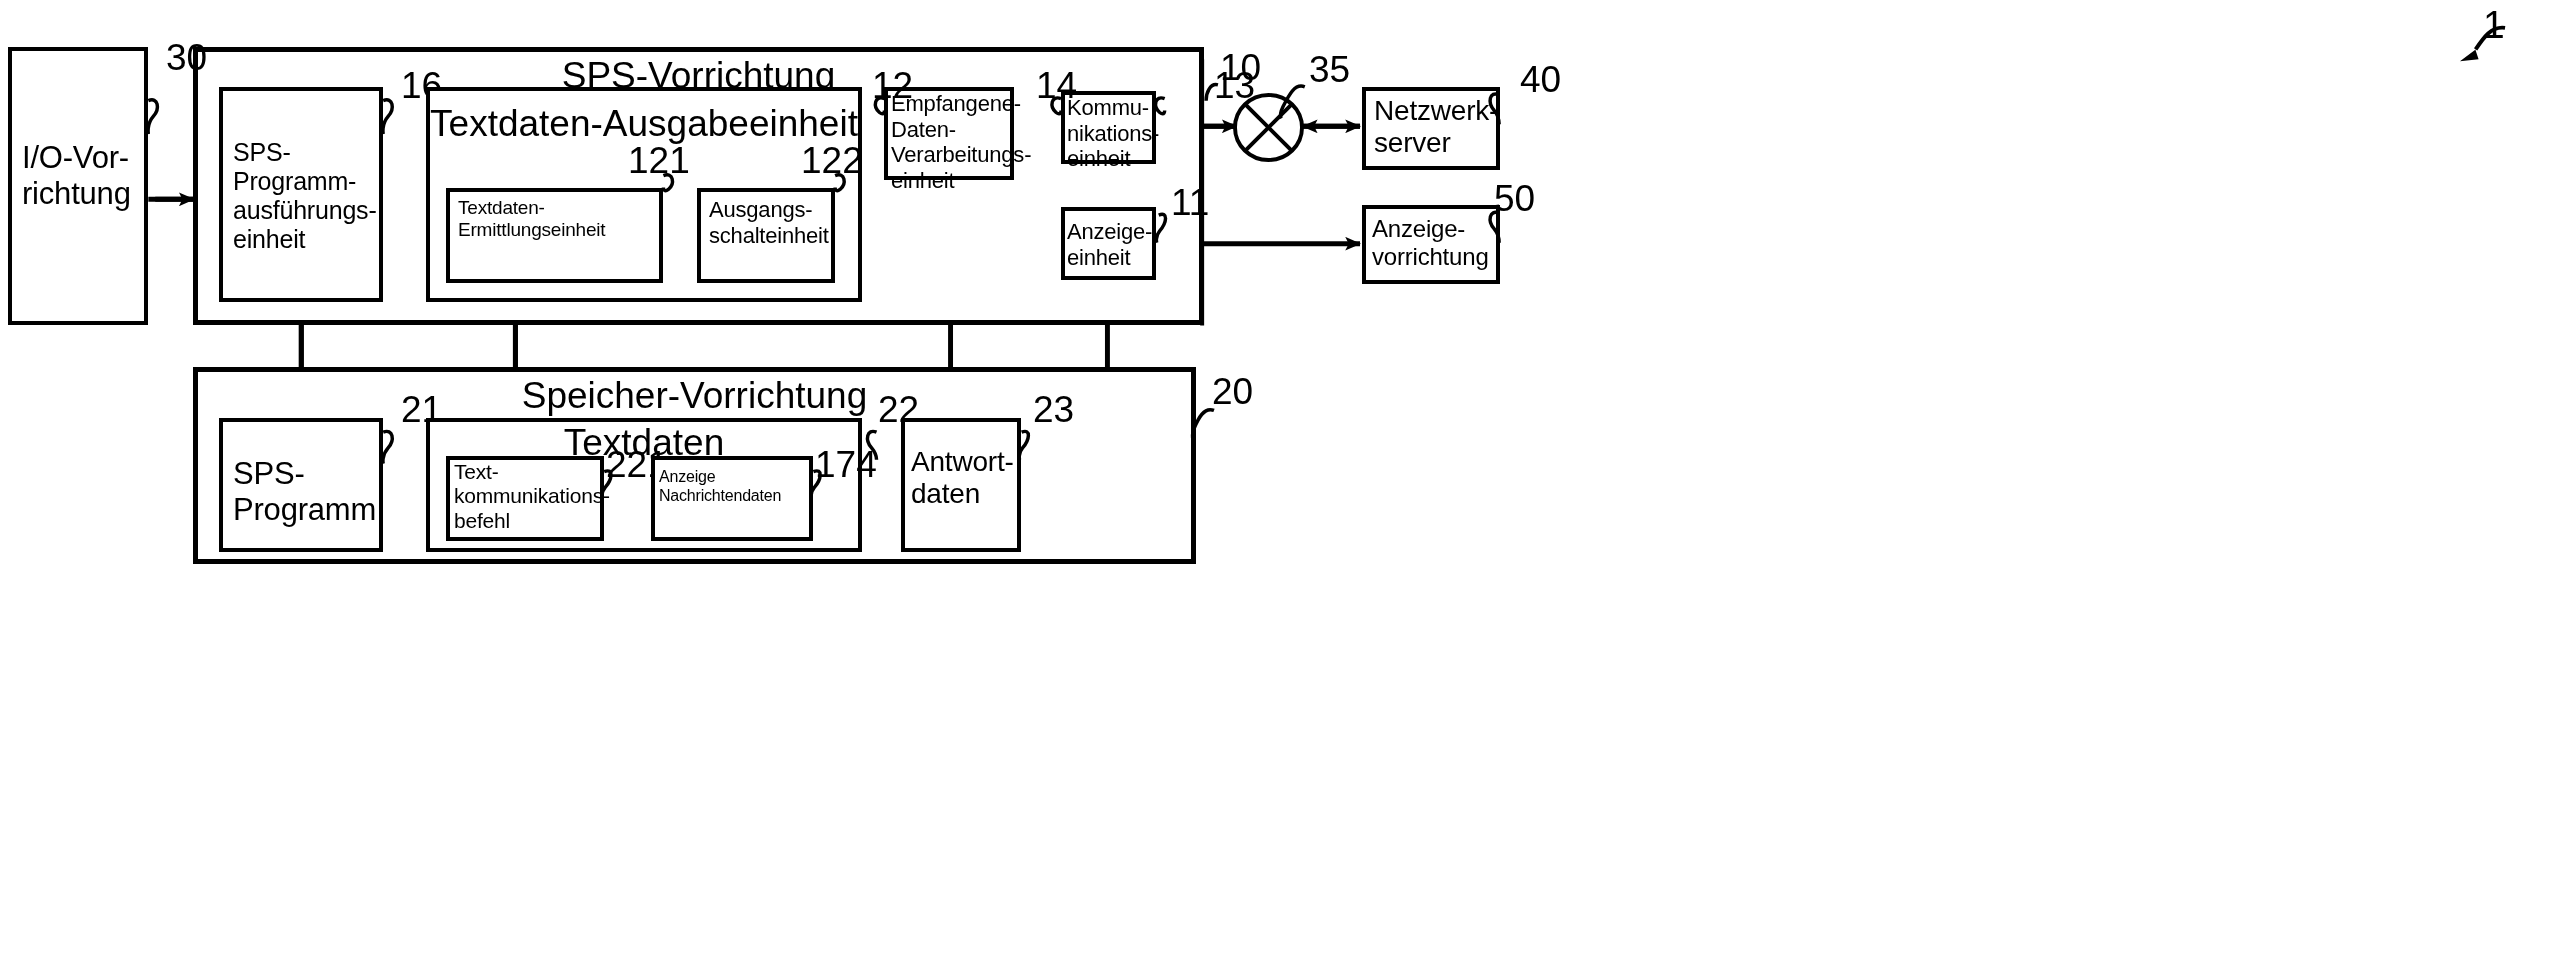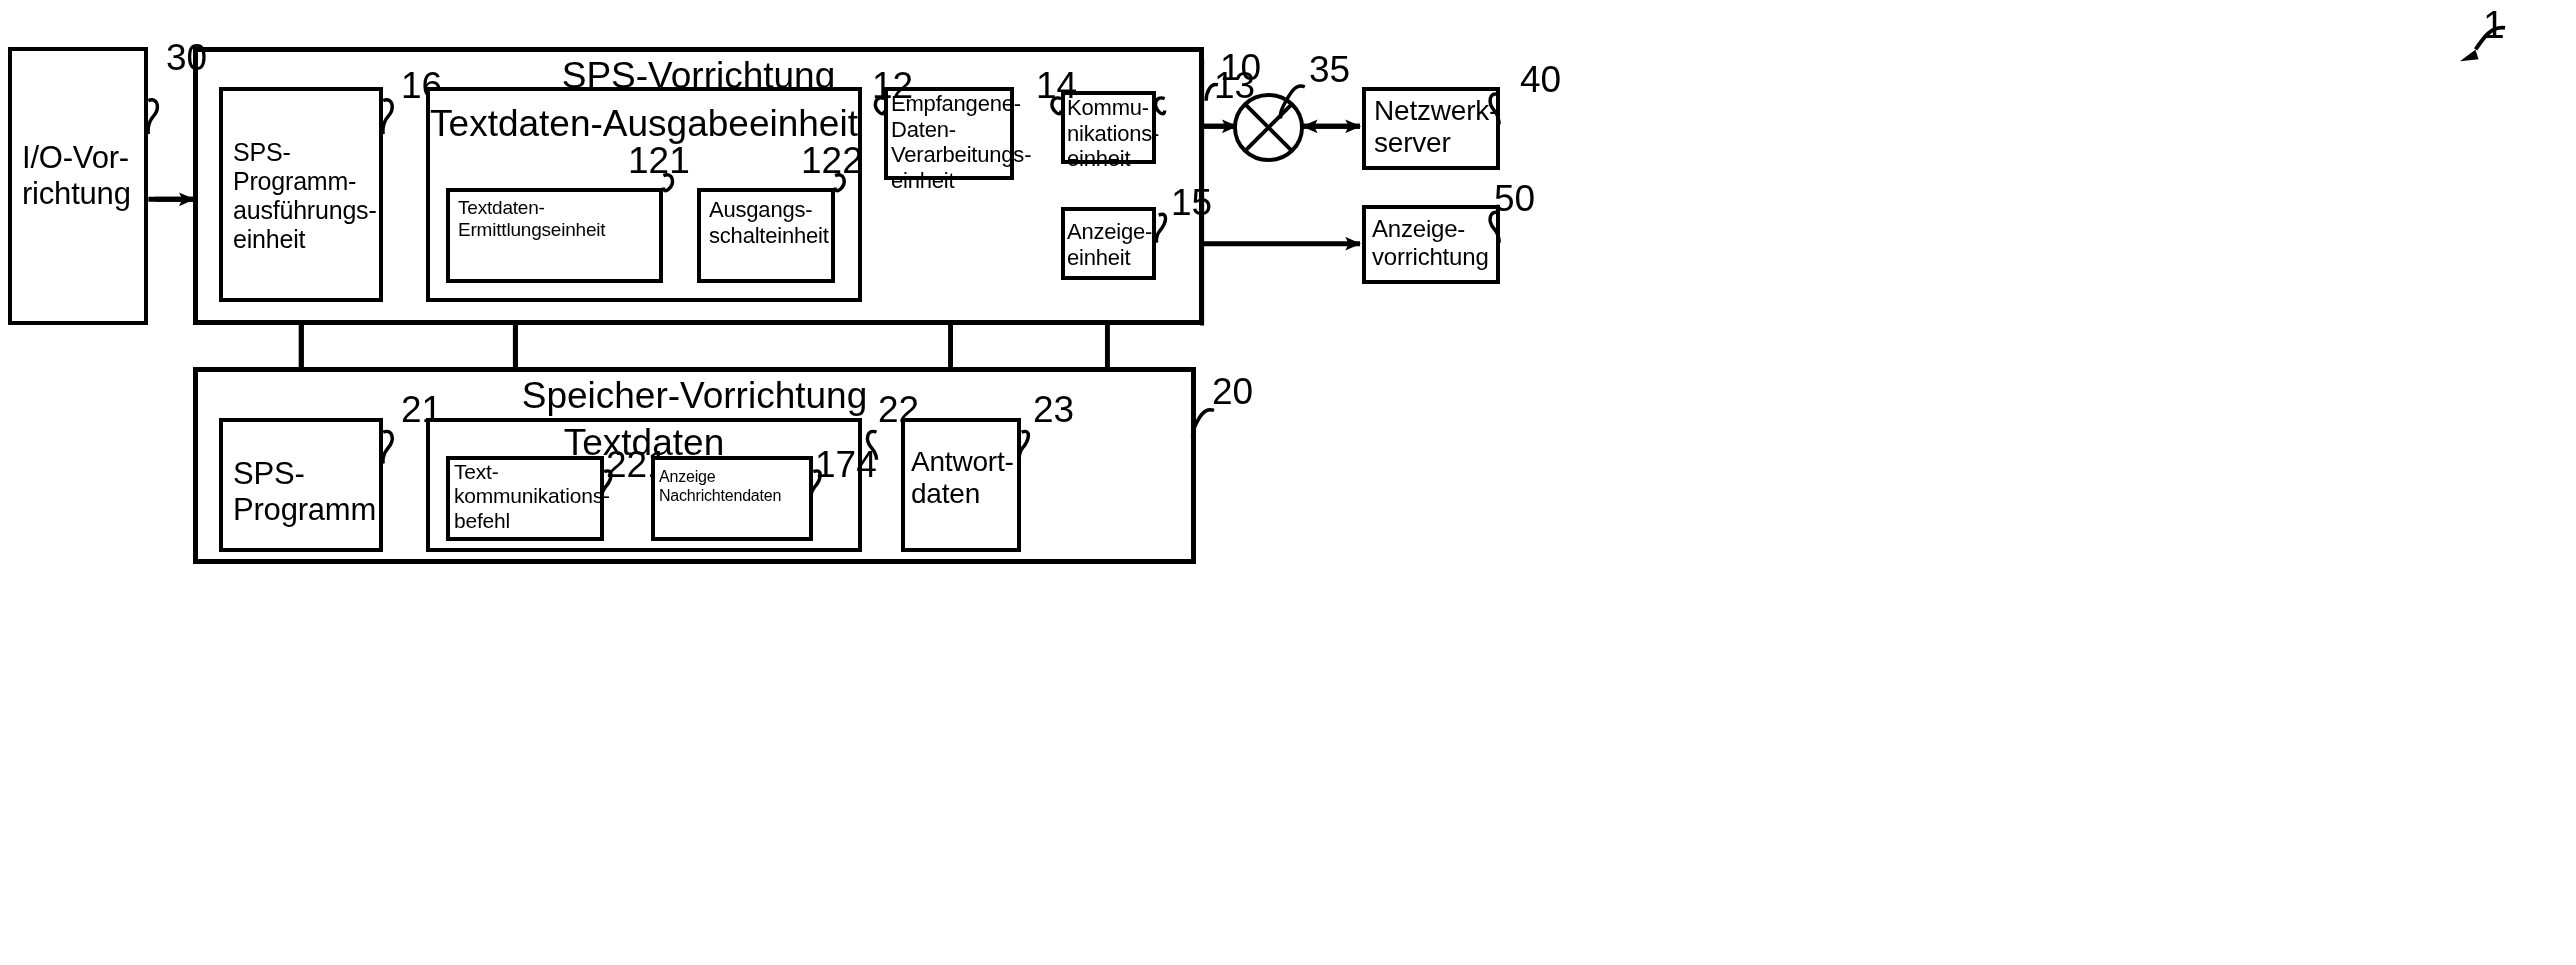--- a/index.html
+++ b/index.html
@@ -154,21 +154,21 @@
 nikations-
 einheit</div>
   <div class="refnum" style="left:1036px;top:67px;">14</div>
 
   <div class="refnum" style="left:1168px;top:67px;margin-left:46px;">13</div>
   <div class="refnum" style="left:1220px;top:49px;">10</div>
 
   <div class="box" style="left:1061px;top:207px;width:95px;height:73px;"></div>
   <div class="lbl" style="left:1063px;top:219px;width:93px;font-size:22px;padding-left:4px;">Anzeige-
 einheit</div>
-  <div class="refnum" style="left:1171px;top:184px;">15</div>
+  <div class="refnum" style="left:1171px;top:184px;">11</div>
 
   <svg style="position:absolute;left:1231px;top:93px;width:75px;height:69px;" viewBox="0 0 76 70" width="75" height="69">
     <ellipse cx="38" cy="35" rx="34" ry="33" fill="#fff" stroke="#000" stroke-width="4"></ellipse>
     <line x1="14" y1="11" x2="62" y2="59" stroke="#000" stroke-width="4"></line>
     <line x1="62" y1="11" x2="14" y2="59" stroke="#000" stroke-width="4"></line>
   </svg>
   <div class="refnum" style="left:1309px;top:51px;">35</div>
 
   <div class="box" style="left:1362px;top:87px;width:138px;height:83px;"></div>
   <div class="lbl" style="left:1366px;top:95px;width:134px;font-size:28px;padding-left:8px;">Netzwerk-

